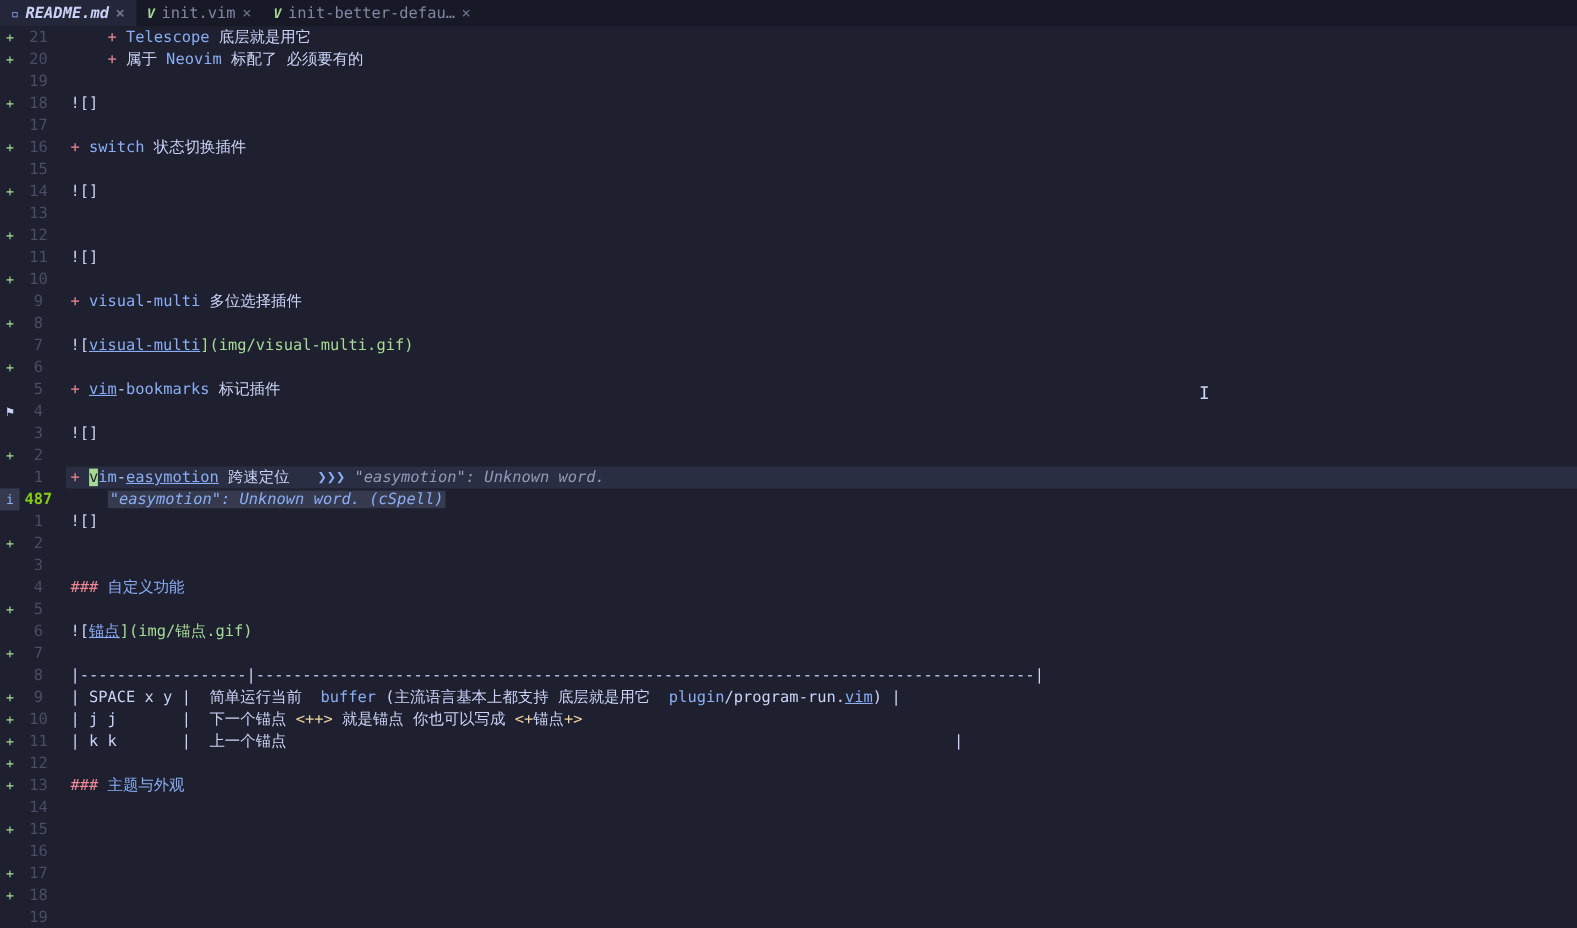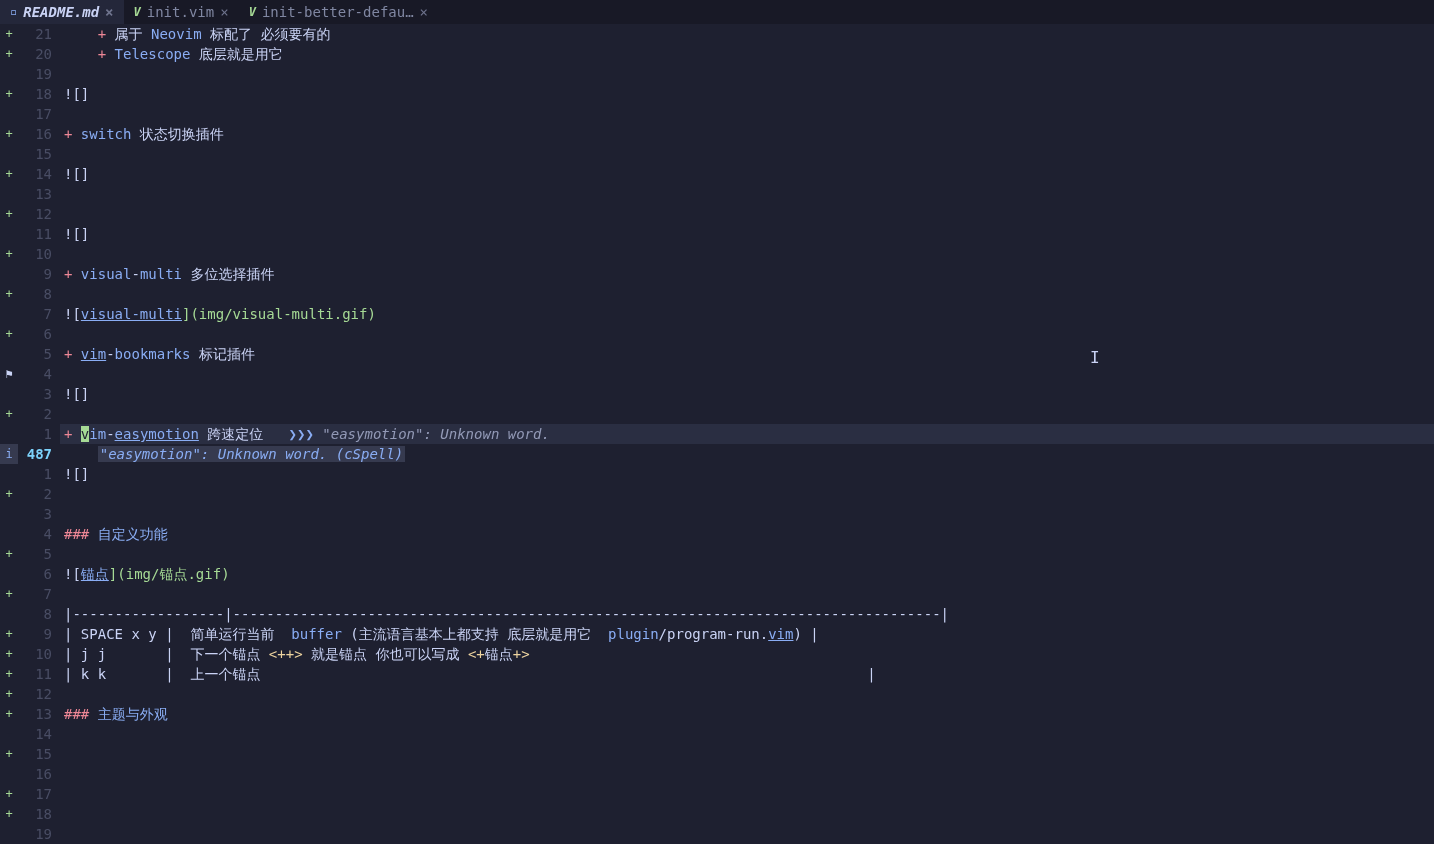--- a/index.html
+++ b/index.html
@@ -61,22 +61,22 @@
 .sign.flag { color: #cad3f5; }
 .gutter-nums {
   width: 42px;
   background: #1e2030;
   display: flex;
   flex-direction: column;
   text-align: right;
   padding-right: 8px;
   color: #494d64;
 }
-.num { height: 20px; }
-.num.current { color: #7dd3fc; font-weight: bold; }
+.num { height: 20px; text-align: center; }
+.num.current { color: #84cc16; font-weight: bold; }
 .code {
   flex: 1;
   background: #1e2030;
   position: relative;
 }
 .line {
   height: 20px;
   white-space: pre;
   padding-left: 4px;
 }
@@ -196,22 +196,22 @@
       <div class="num">13</div>
       <div class="num">14</div>
       <div class="num">15</div>
       <div class="num">16</div>
       <div class="num">17</div>
       <div class="num">18</div>
       <div class="num">19</div>
     </div>
   <div class="code" id="code">
     <span class="text-cursor" id="tcursor" style="left: 1030px; top: 324px;">𝙸</span>
-  <div class="line"><span>    </span><span class="red">+ </span><span class="txt">属于 </span><span class="blue">Neovim</span><span class="txt"> 标配了 必须要有的</span></div>
-      <div class="line"><span>    </span><span class="red">+ </span><span class="blue">Telescope</span><span class="txt"> 底层就是用它</span></div>
+  <div class="line"><span>    </span><span class="red">+ </span><span class="blue">Telescope</span><span class="txt"> 底层就是用它</span></div>
+      <div class="line"><span>    </span><span class="red">+ </span><span class="txt">属于 </span><span class="blue">Neovim</span><span class="txt"> 标配了 必须要有的</span></div>
       <div class="line"></div>
       <div class="line"><span class="txt">![]</span></div>
       <div class="line"></div>
       <div class="line"><span class="red">+ </span><span class="blue">switch</span><span class="txt"> 状态切换插件</span></div>
       <div class="line"></div>
       <div class="line"><span class="txt">![]</span></div>
       <div class="line"></div>
       <div class="line"></div>
       <div class="line"><span class="txt">![]</span></div>
       <div class="line"></div>

